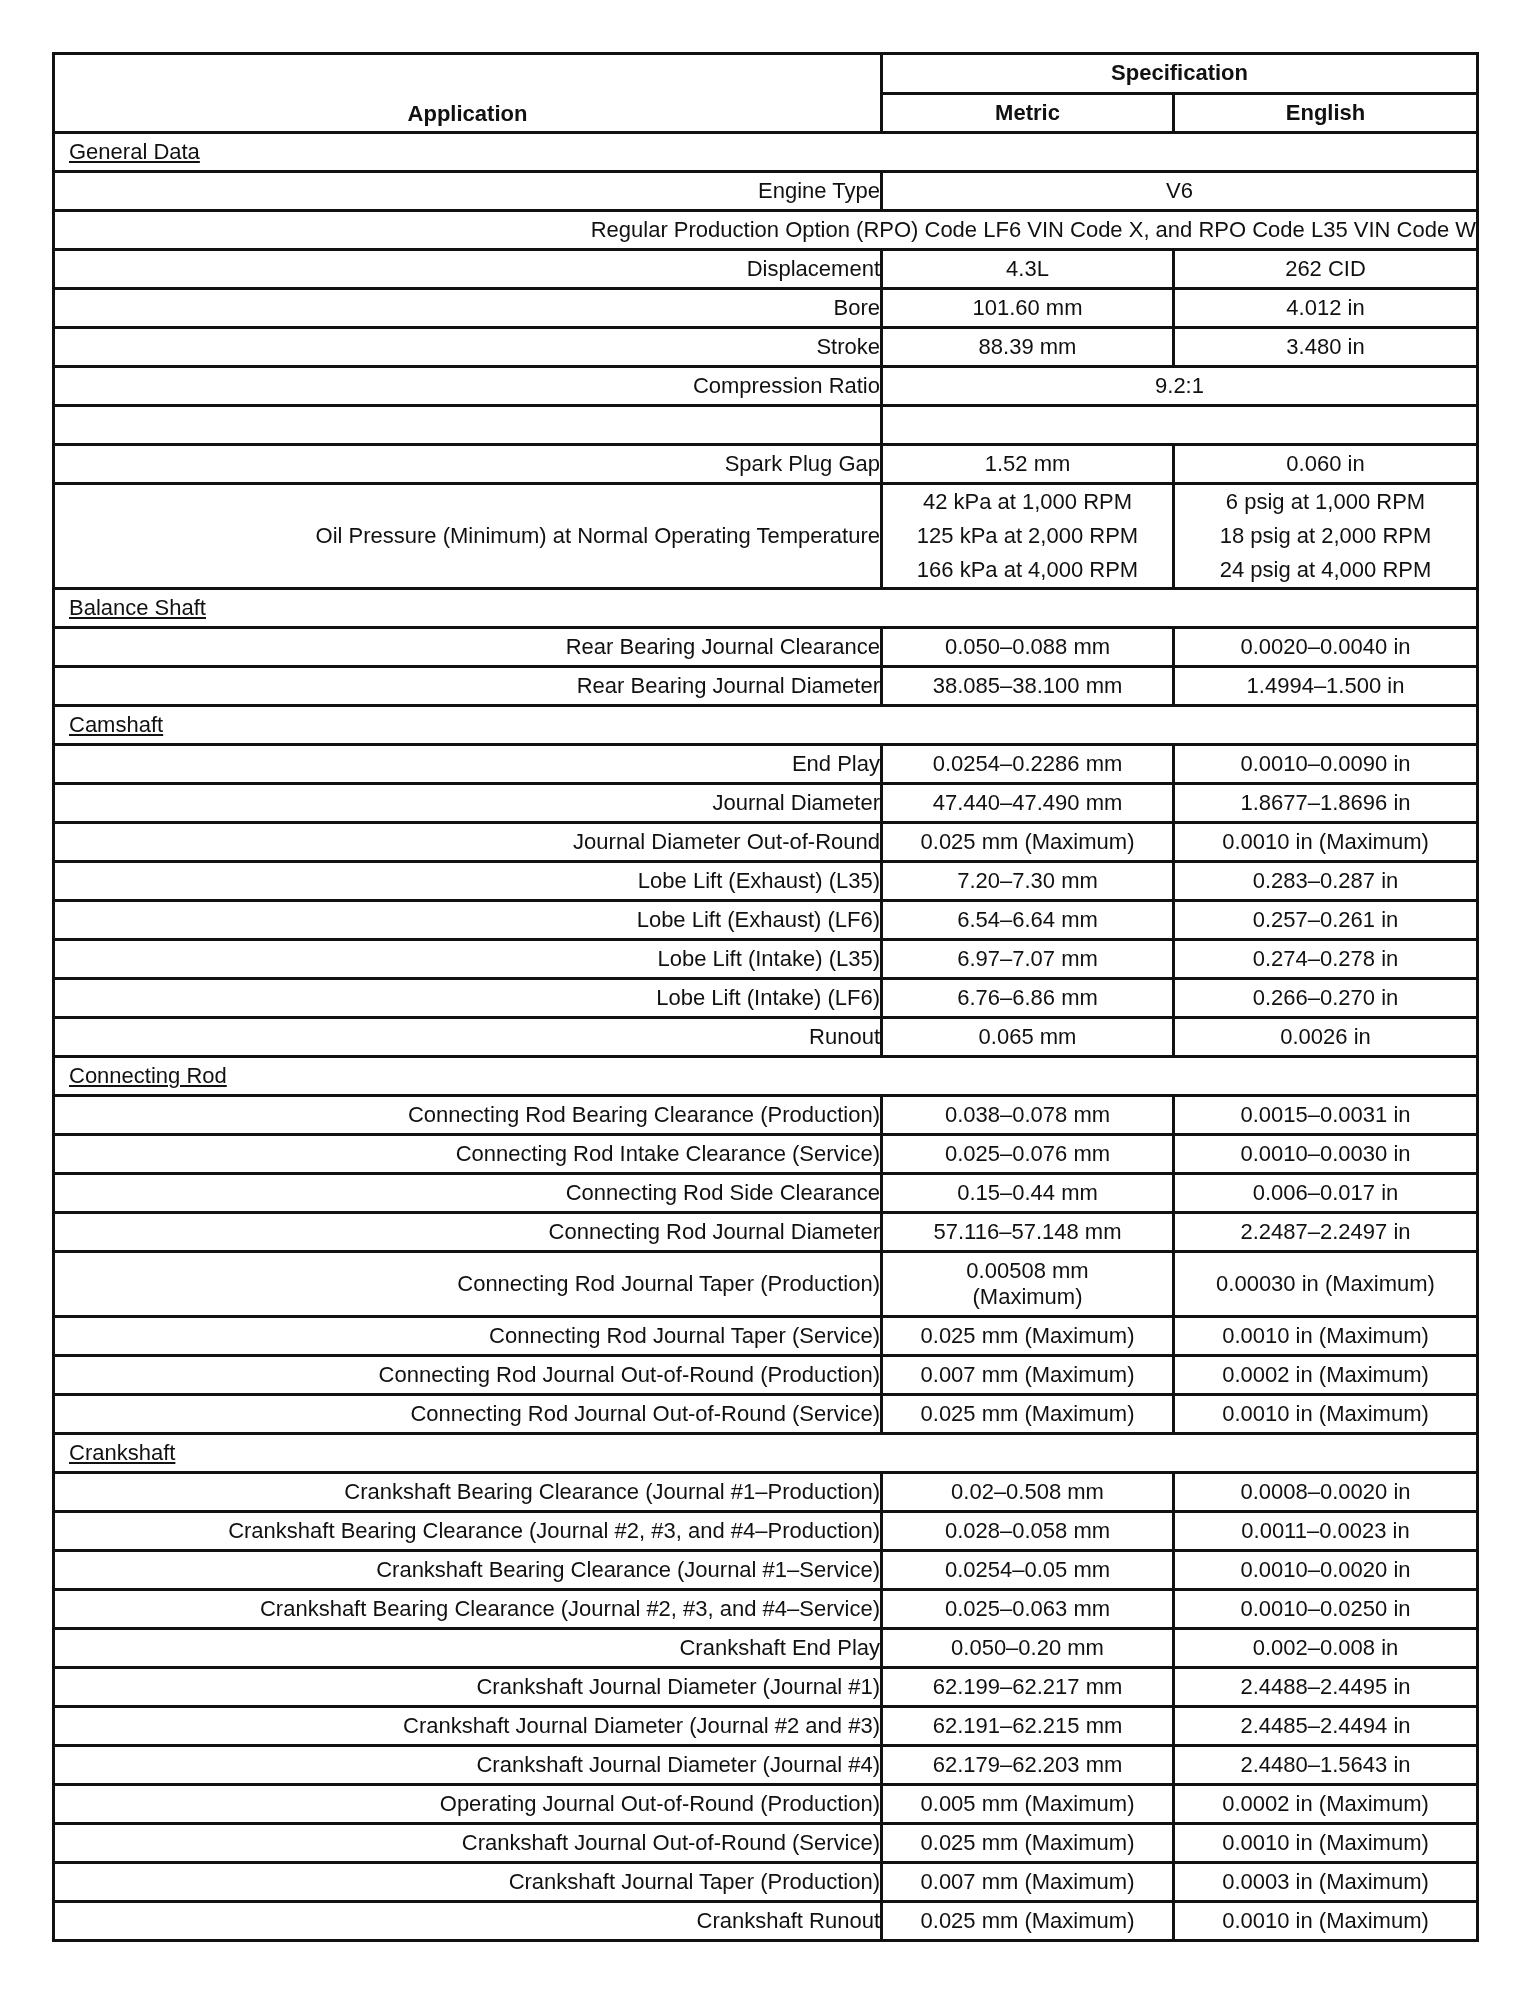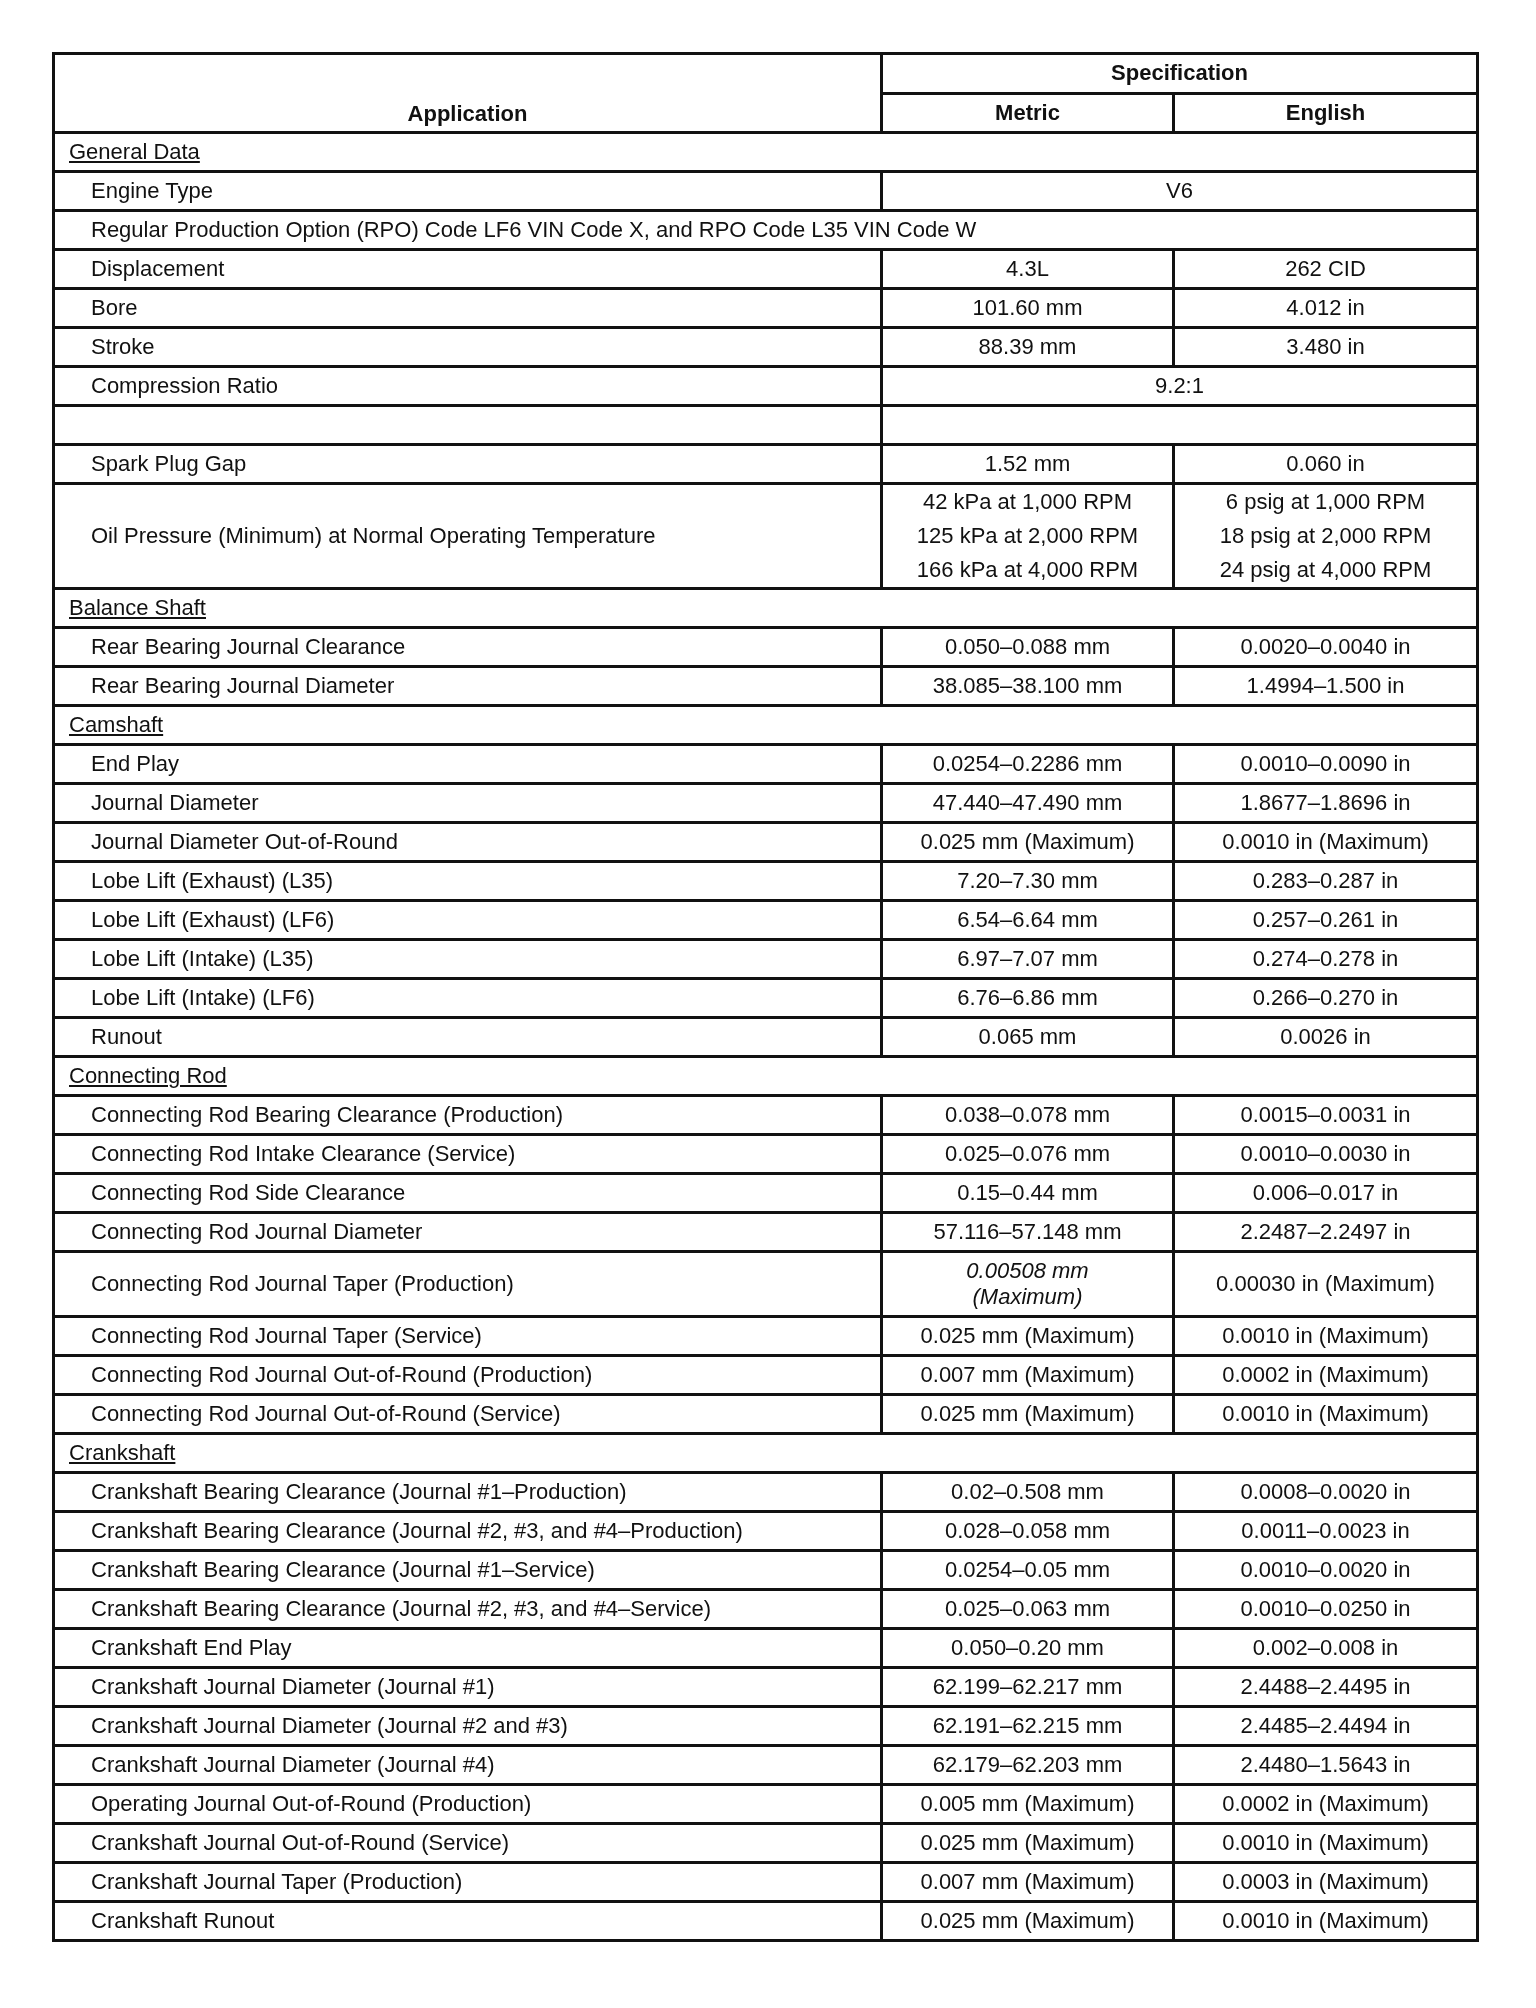--- a/index.html
+++ b/index.html
@@ -8,26 +8,26 @@
   table { border-collapse: collapse; width: 100%; table-layout: fixed; }
   td, th { border: 3px solid #111; font-size: 22px; line-height: 26px; padding: 0; height: 36px; vertical-align: middle; }
   th { font-weight: bold; }
   col.c-app { width: 828px; }
   col.c-met { width: 292px; }
   col.c-eng { width: 304px; }
   .hdr-app { height: 72px; vertical-align: bottom; padding-bottom: 4px; }
   .hdr-spec { height: 34px; }
   .hdr-sub { height: 34px; }
   .section td { text-align: left; padding-left: 14px; text-decoration: underline; }
-  .item td.app { text-align: left; padding-left: 36px; }
+  .item td.app { text-align: right; padding-left: 36px; }
   .item td.val { text-align: center; }
   .tall td { height: 100px; }
   .mid td { height: 62px; }
   .multi div { line-height: 34px; }
-  .multi2 div { line-height: 26px; font-style: italic; }
+  .multi2 div { line-height: 26px; }
 </style>
 </head>
 <body>
 
 <div class="sheet">
 <table>
   <colgroup>
         <col class="c-app">
         <col class="c-met">
         <col class="c-eng">

